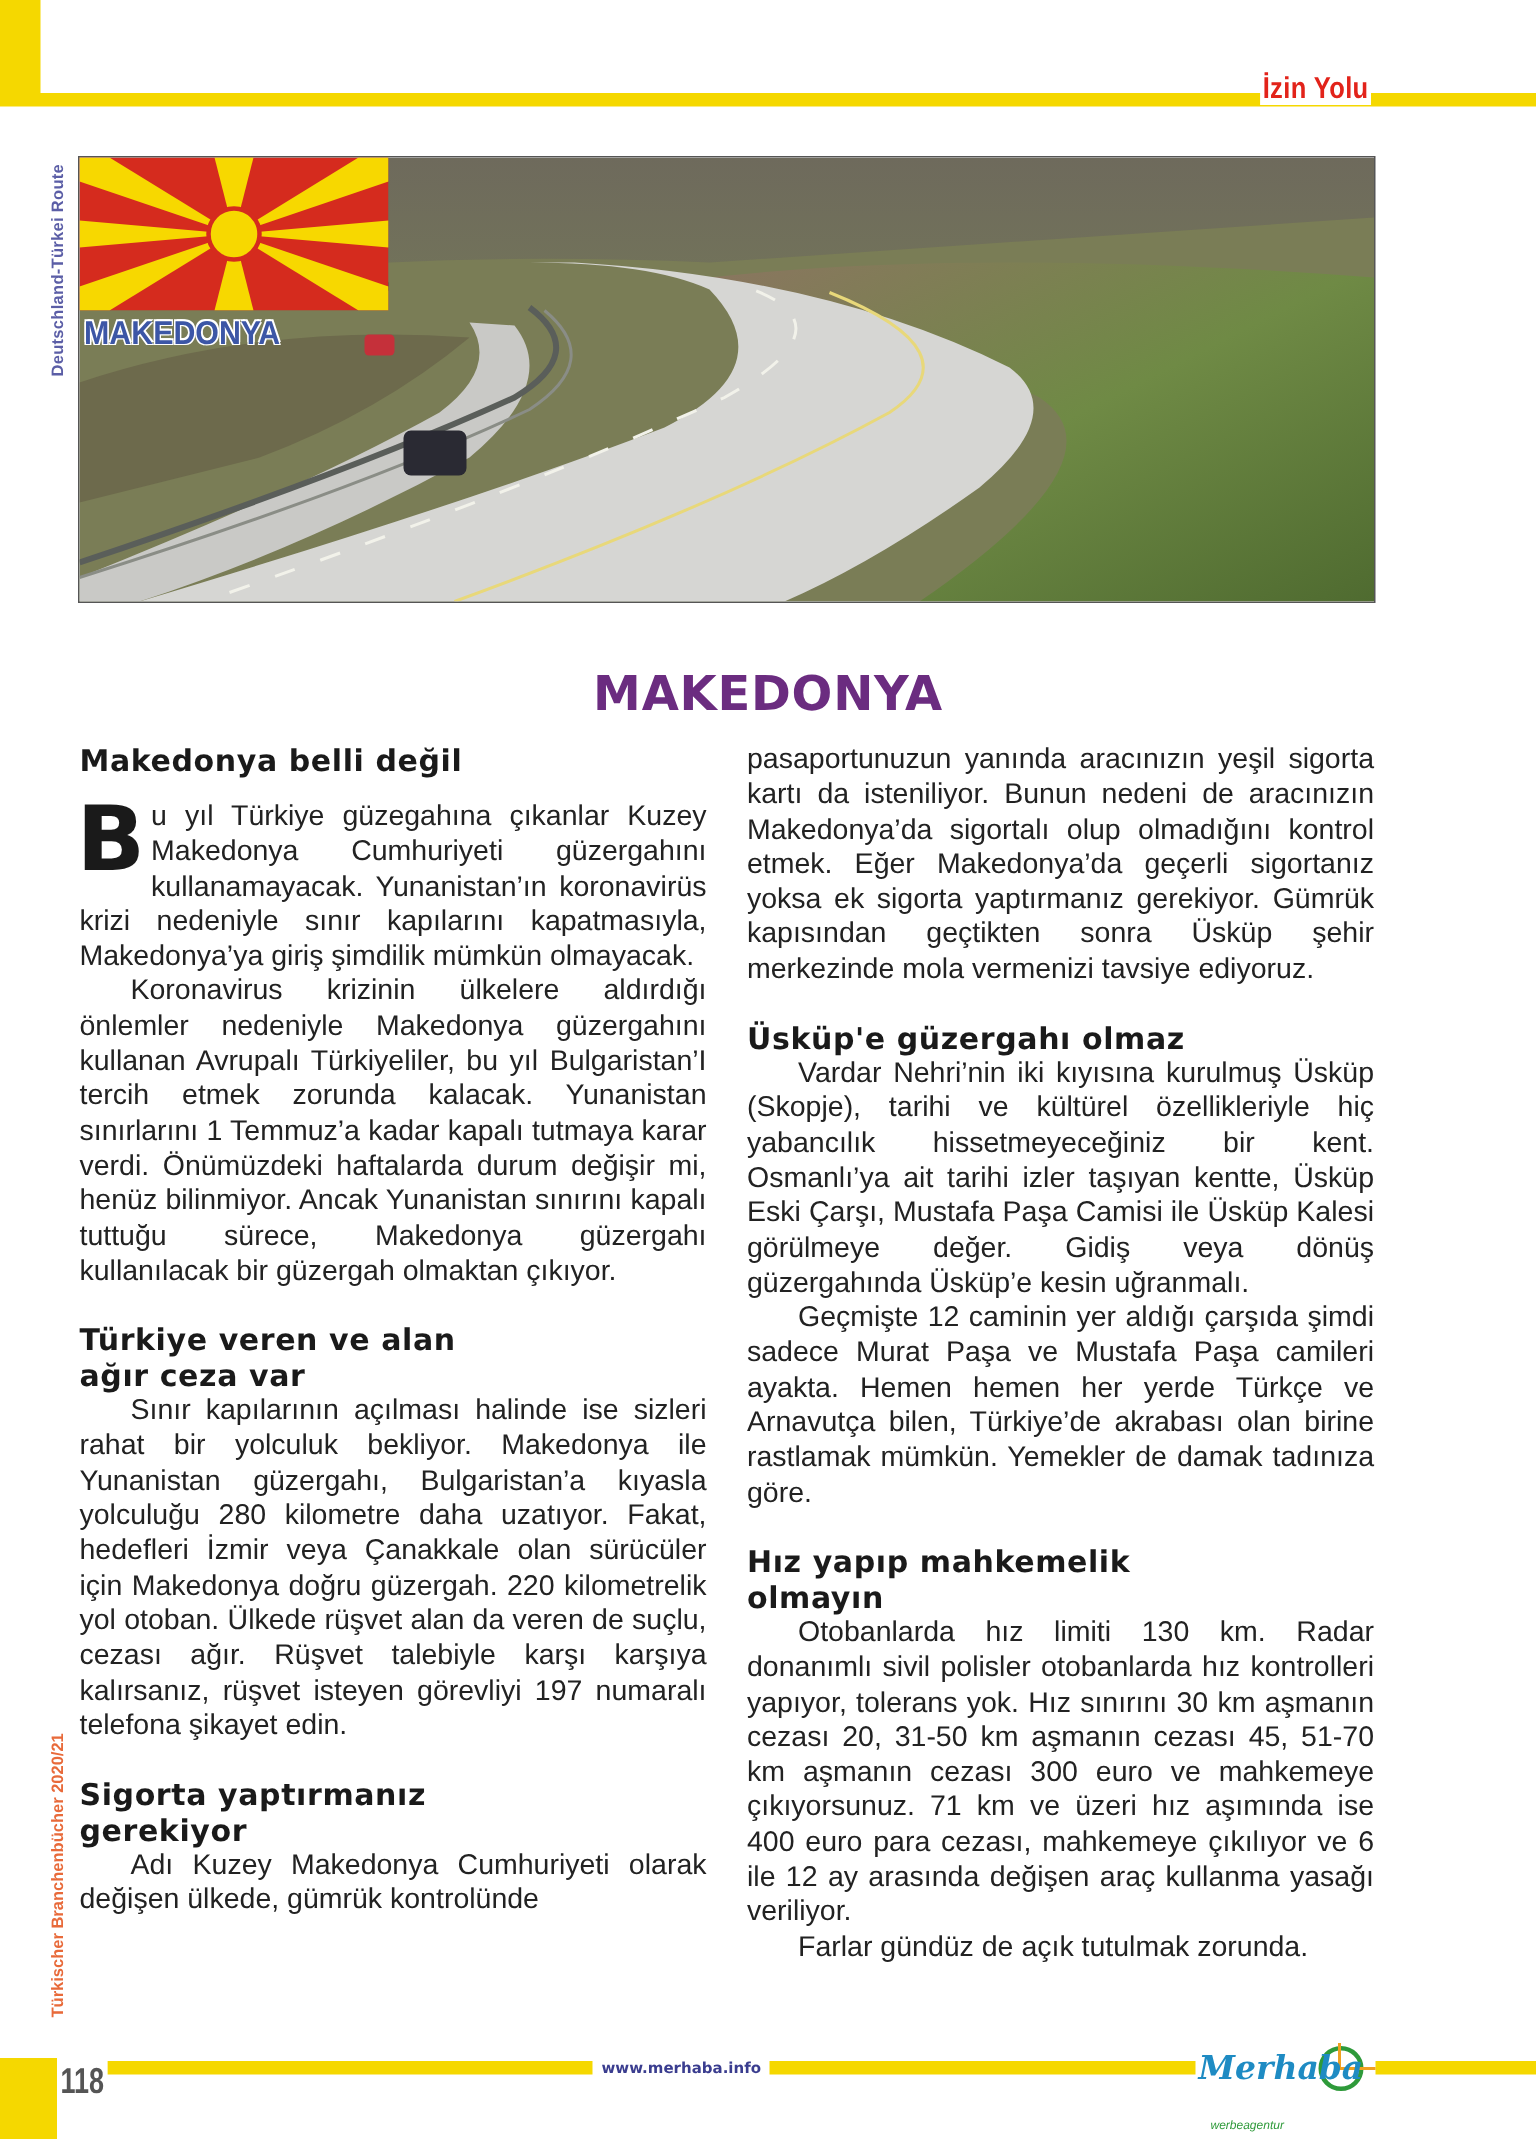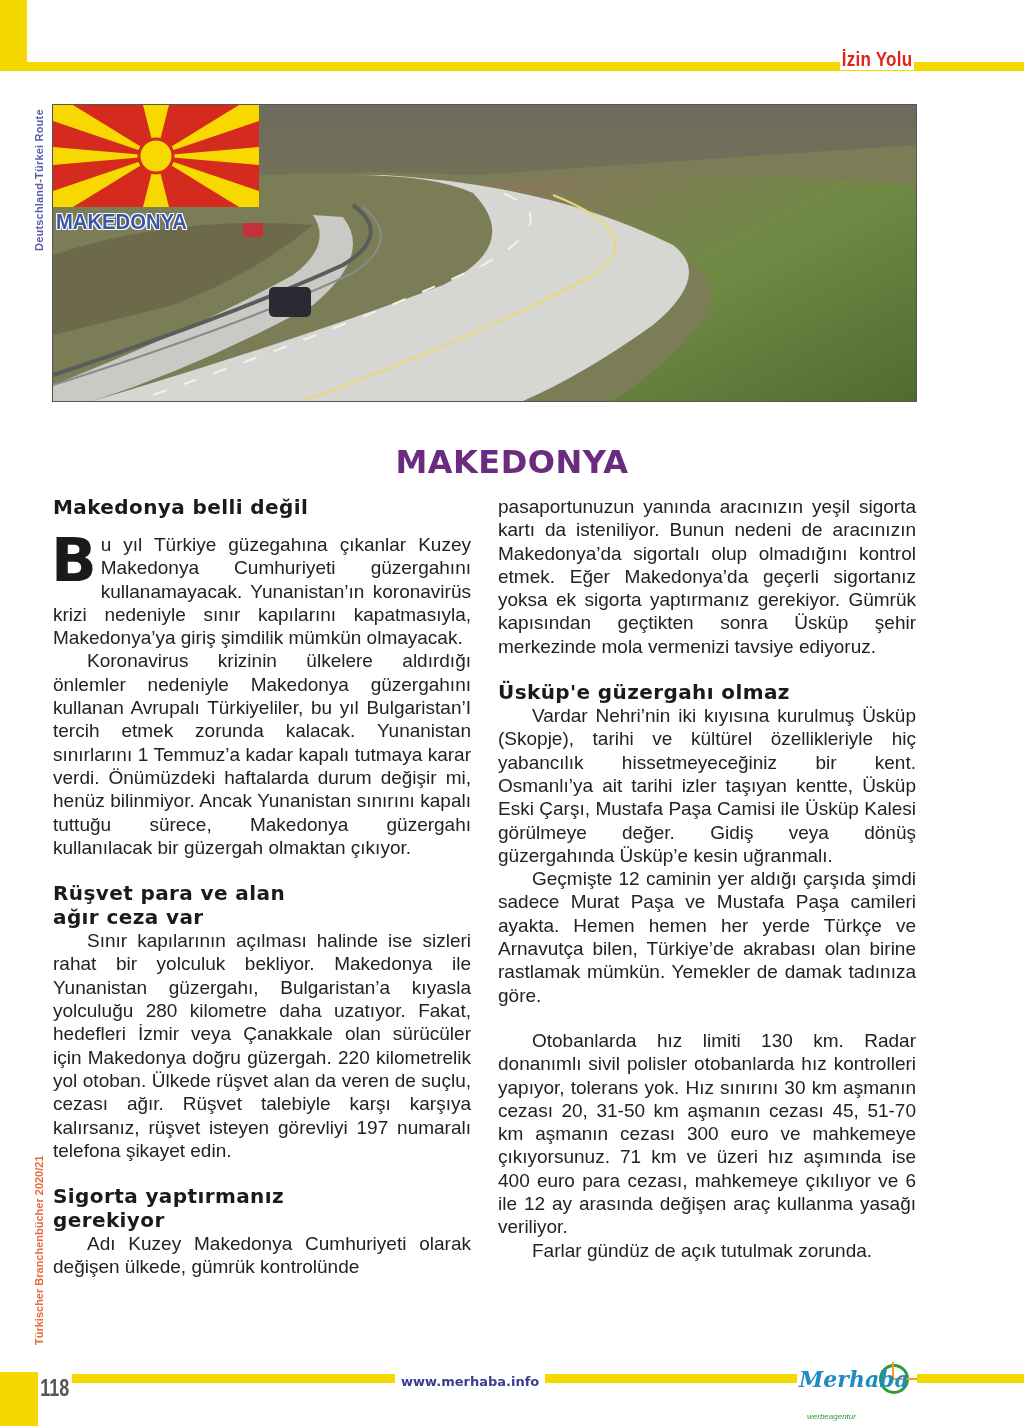--- a/index.html
+++ b/index.html
@@ -59,21 +59,21 @@
   }
   .gap-s { height: 14px; }
   .gap-m { height: 22px; }
   .bottom-left-block { position: absolute; left: 0; top: 1372px; width: 38px; height: 54px; background: #f5d800; }
   .bottom-rule { position: absolute; left: 0; top: 1374px; width: 1024px; height: 9px; background: #f5d800; }
   .page-number {
     position: absolute; left: 38px; top: 1374px; font-size: 24px; color: #555; font-weight: bold;
     transform: scaleX(0.75); transform-origin: left center; background: #fff; padding: 0 3px;
   }
   .website {
-    position: absolute; left: 395px; top: 1374px; font-size: 13px; color: #3a3d8f; font-weight: bold;
+    position: absolute; left: 395px; top: 1374px; font-size: 10px; color: #3a3d8f; font-weight: bold;
     background: #fff; padding: 0 6px; font-family: "DejaVu Sans", sans-serif;
   }
   .logo { position: absolute; left: 797px; top: 1362px; width: 120px; height: 46px; background: #fff; }
   .logo-word { position: absolute; left: 2px; top: 4px; font-family: "DejaVu Serif", serif; font-style: italic; font-weight: bold; font-size: 22px; color: #1e8bc3; text-align: center; }
   .logo-sub { position: absolute; left: 10px; top: 30px; font-size: 8px; font-weight: normal; color: #2e9a3a; font-style: italic; margin-top: 20px; }
   .logo-ring { position: absolute; left: 82px; top: 2px; width: 30px; height: 30px; border: 3px solid #2e9a3a; border-radius: 50%; box-sizing: border-box; }
   .logo-cross-h { position: absolute; left: 94px; top: 16px; width: 26px; height: 2px; background: #f0a020; }
   .logo-cross-v { position: absolute; left: 95px; top: 0px; width: 2px; height: 18px; background: #f0a020; }
 </style>
 </head>
@@ -138,34 +138,35 @@
 <div class="flag-caption">MAKEDONYA</div>
 
 <h1 class="page-title">MAKEDONYA</h1>
 
 <div class="col col-left">
   <h2>Makedonya belli değil</h2>
   <div class="gap-s"></div>
   <p class="noindent"><span class="dropcap">B</span><span>u yıl Türkiye güzegahına çıkanlar Kuzey Makedonya Cumhuriyeti güzergahını kullanamayacak. Yunanistan’ın koronavirüs krizi nedeniyle sınır kapılarını kapatmasıyla, Makedonya’ya giriş şimdilik mümkün olmayacak.</span></p>
   <p>Koronavirus krizinin ülkelere aldırdığı önlemler nedeniyle Makedonya güzergahını kullanan Avrupalı Türkiyeliler, bu yıl Bulgaristan’I tercih etmek zorunda kalacak. Yunanistan sınırlarını 1 Temmuz’a kadar kapalı tutmaya karar verdi. Önümüzdeki haftalarda durum değişir mi, henüz bilinmiyor. Ancak Yunanistan sınırını kapalı tuttuğu sürece, Makedonya güzergahı kullanılacak bir güzergah olmaktan çıkıyor.</p>
   <div class="gap-m"></div>
-  <h2 style="width:260px">Rüşvet para ve alan ağır ceza var</h2>
+  <h2 style="width:260px">Türkiye veren ve alan ağır ceza var</h2>
   <p>Sınır kapılarının açılması halinde ise sizleri rahat bir yolculuk bekliyor. Makedonya ile Yunanistan güzergahı, Bulgaristan’a kıyasla yolculuğu 280 kilometre daha uzatıyor. Fakat, hedefleri İzmir veya Çanakkale olan sürücüler için Makedonya doğru güzergah. 220 kilometrelik yol otoban. Ülkede rüşvet alan da veren de suçlu, cezası ağır. Rüşvet talebiyle karşı karşıya kalırsanız, rüşvet isteyen görevliyi 197 numaralı telefona şikayet edin.</p>
   <div class="gap-m"></div>
   <h2 style="width:320px">Sigorta yaptırmanız gerekiyor</h2>
   <p>Adı Kuzey Makedonya Cumhuriyeti olarak değişen ülkede, gümrük kontrolünde</p>
 </div>
 
 <div class="col col-right">
   <p class="noindent">pasaportunuzun yanında aracınızın yeşil sigorta kartı da isteniliyor. Bunun nedeni de aracınızın Makedonya’da sigortalı olup olmadığını kontrol etmek. Eğer Makedonya’da geçerli sigortanız yoksa ek sigorta yaptırmanız gerekiyor. Gümrük kapısından geçtikten sonra Üsküp şehir merkezinde mola vermenizi tavsiye ediyoruz.</p>
   <div class="gap-m"></div>
   <h2>Üsküp'e güzergahı olmaz</h2>
   <p>Vardar Nehri’nin iki kıyısına kurulmuş Üsküp (Skopje), tarihi ve kültürel özellikleriyle hiç yabancılık hissetmeyeceğiniz bir kent. Osmanlı’ya ait tarihi izler taşıyan kentte, Üsküp Eski Çarşı, Mustafa Paşa Camisi ile Üsküp Kalesi görülmeye değer. Gidiş veya dönüş güzergahında Üsküp’e kesin uğranmalı.</p>
   <p>Geçmişte 12 caminin yer aldığı çarşıda şimdi sadece Murat Paşa ve Mustafa Paşa camileri ayakta. Hemen hemen her yerde Türkçe ve Arnavutça bilen, Türkiye’de akrabası olan birine rastlamak mümkün. Yemekler de damak tadınıza göre.</p>
   <div class="gap-m"></div>
+  <h2 style="width:320px">Hız yapıp mahkemelik olmayın</h2>
   <p>Otobanlarda hız limiti 130 km. Radar donanımlı sivil polisler otobanlarda hız kontrolleri yapıyor, tolerans yok. Hız sınırını 30 km aşmanın cezası 20, 31-50 km aşmanın cezası 45, 51-70 km aşmanın cezası 300 euro ve mahkemeye çıkıyorsunuz. 71 km ve üzeri hız aşımında ise 400 euro para cezası, mahkemeye çıkılıyor ve 6 ile 12 ay arasında değişen araç kullanma yasağı veriliyor.</p>
   <p>Farlar gündüz de açık tutulmak zorunda.</p>
 </div>
 
 <div class="side-text-bottom">Türkischer Branchenbücher 2020/21</div>
 
 <div class="bottom-rule"></div>
 <div class="bottom-left-block"></div>
 <div class="page-number">118</div>
 <div class="website">www.merhaba.info</div>

